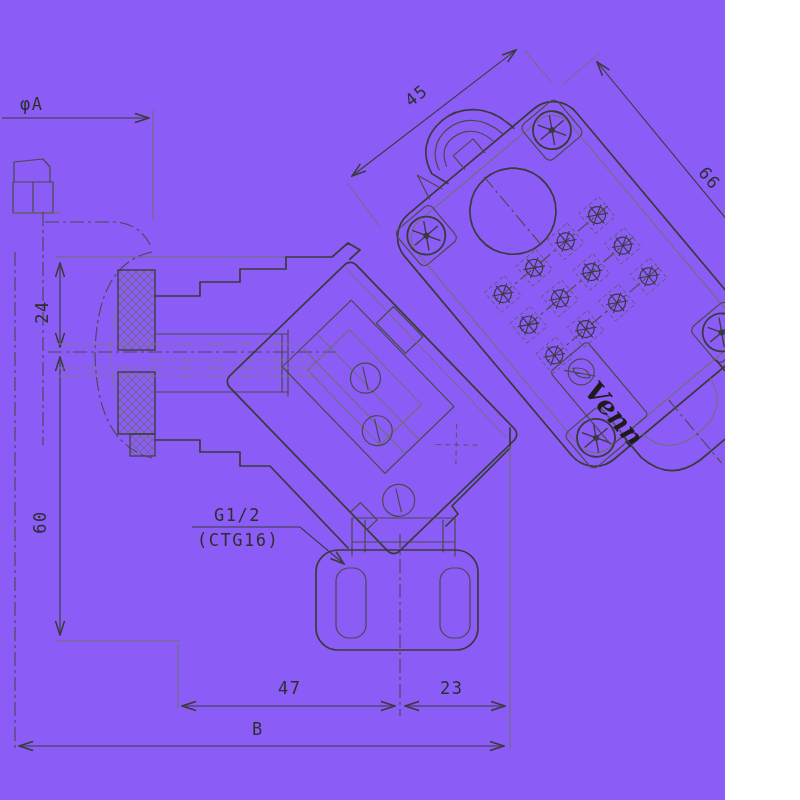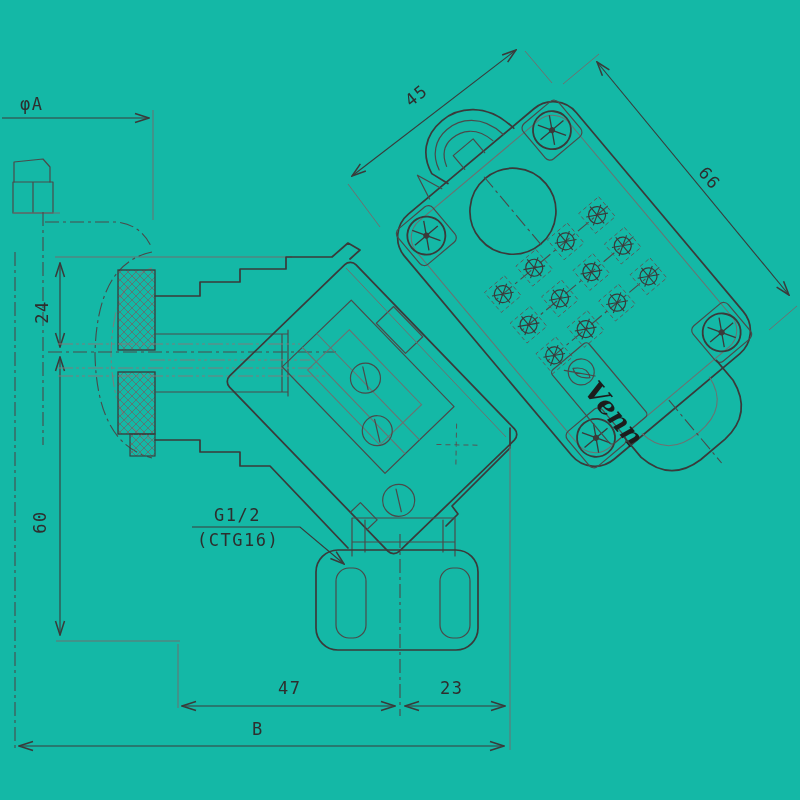--- a/index.html
+++ b/index.html
@@ -1,16 +1,16 @@
 <!DOCTYPE html>
 <html><head>
 <meta charset="utf-8">
 <style>
   html,body{margin:0;padding:0;background:#ffffff;}
-  .stage{width:800px;height:800px;background:#14b8a6;position:relative;overflow:hidden;}
+  .stage{width:725px;height:800px;background:#8b5cf6;position:relative;overflow:hidden;}
   svg{display:block;}
   .ln{stroke:#3a3a3a;stroke-width:1.7;fill:none;stroke-linecap:round;stroke-linejoin:round;}
   .ln2{stroke:#4a4a4a;stroke-width:1.2;fill:none;stroke-linecap:round;stroke-linejoin:round;}
   .thin{stroke:#6f6f6f;stroke-width:1;fill:none;}
   .cl{stroke:#4a4a4a;stroke-width:1.1;fill:none;stroke-dasharray:14 4 3 4;}
   .ph{stroke:#7c7c7c;stroke-width:1;fill:none;stroke-dasharray:15 3 3 3 3 3;}
   .dim{stroke:#3a3a3a;stroke-width:1.1;fill:none;}
   .dsh{stroke:#555;stroke-width:1;fill:none;stroke-dasharray:5 4;}
   text.dimtxt{font-family:"DejaVu Sans Mono",monospace;font-size:17px;fill:#2e2e2e;letter-spacing:1.5px;}
   text.logotxt{font-family:"DejaVu Serif",serif;font-style:italic;font-weight:bold;font-size:27px;fill:#1c1c1c;}

